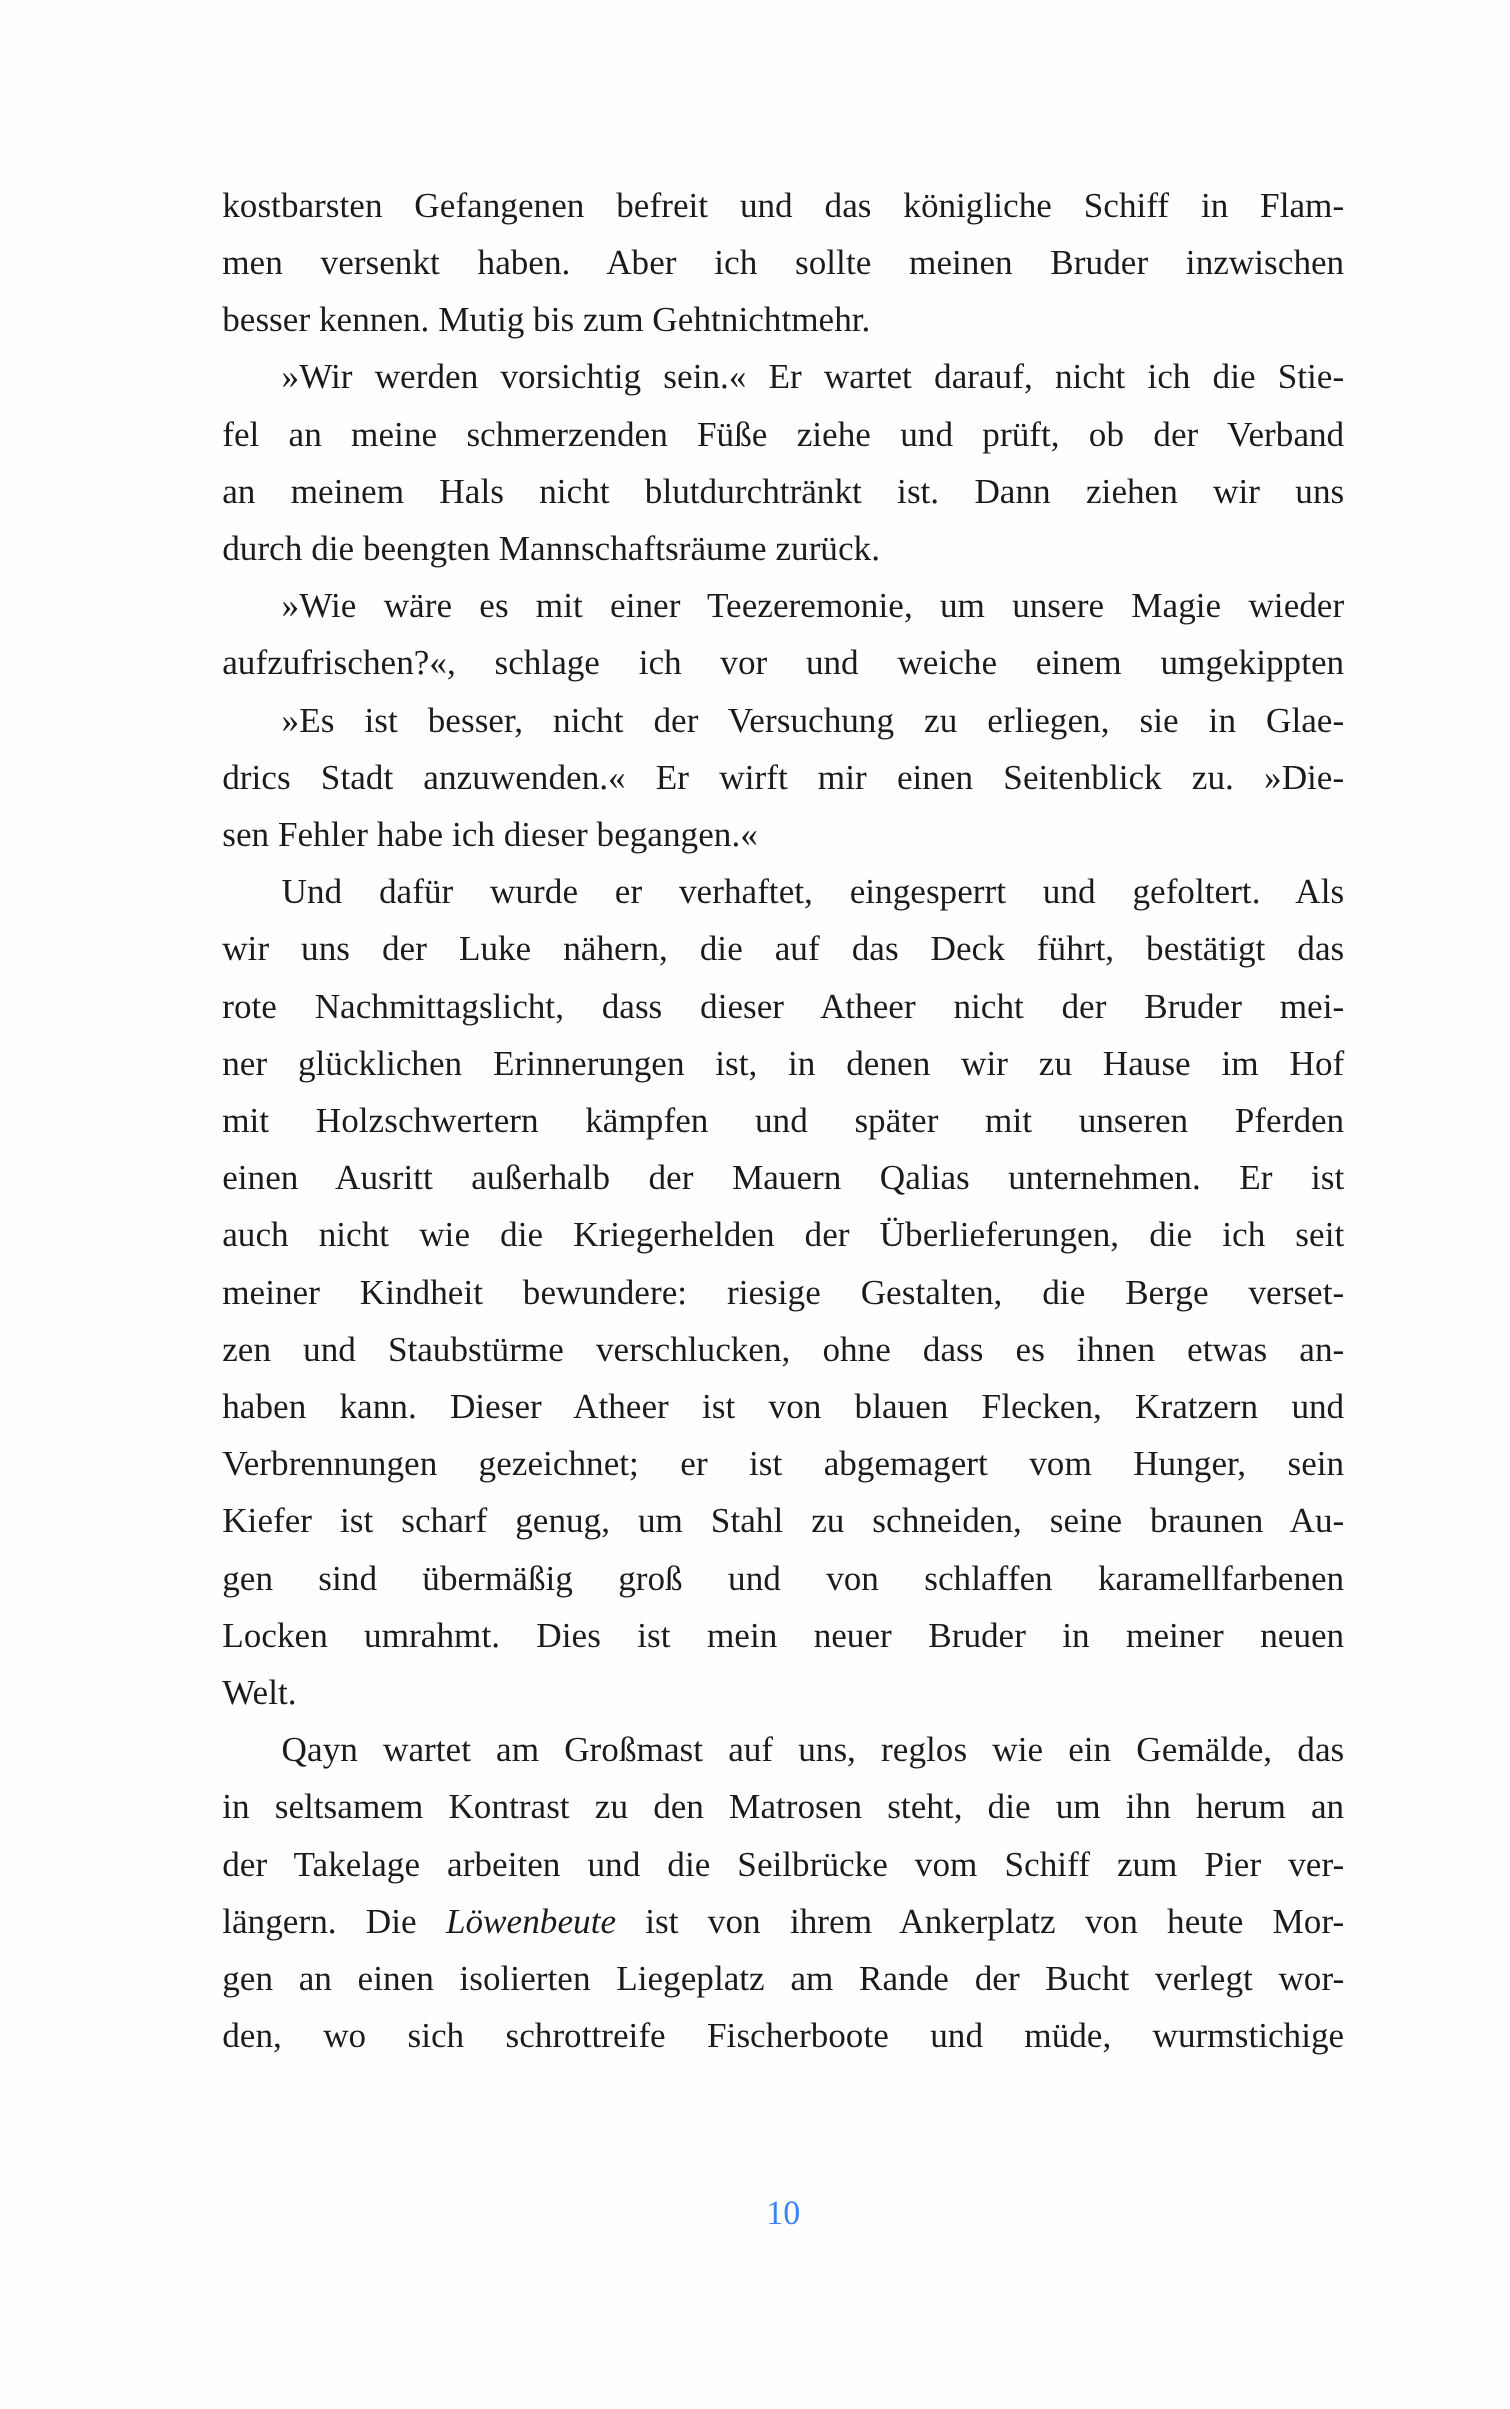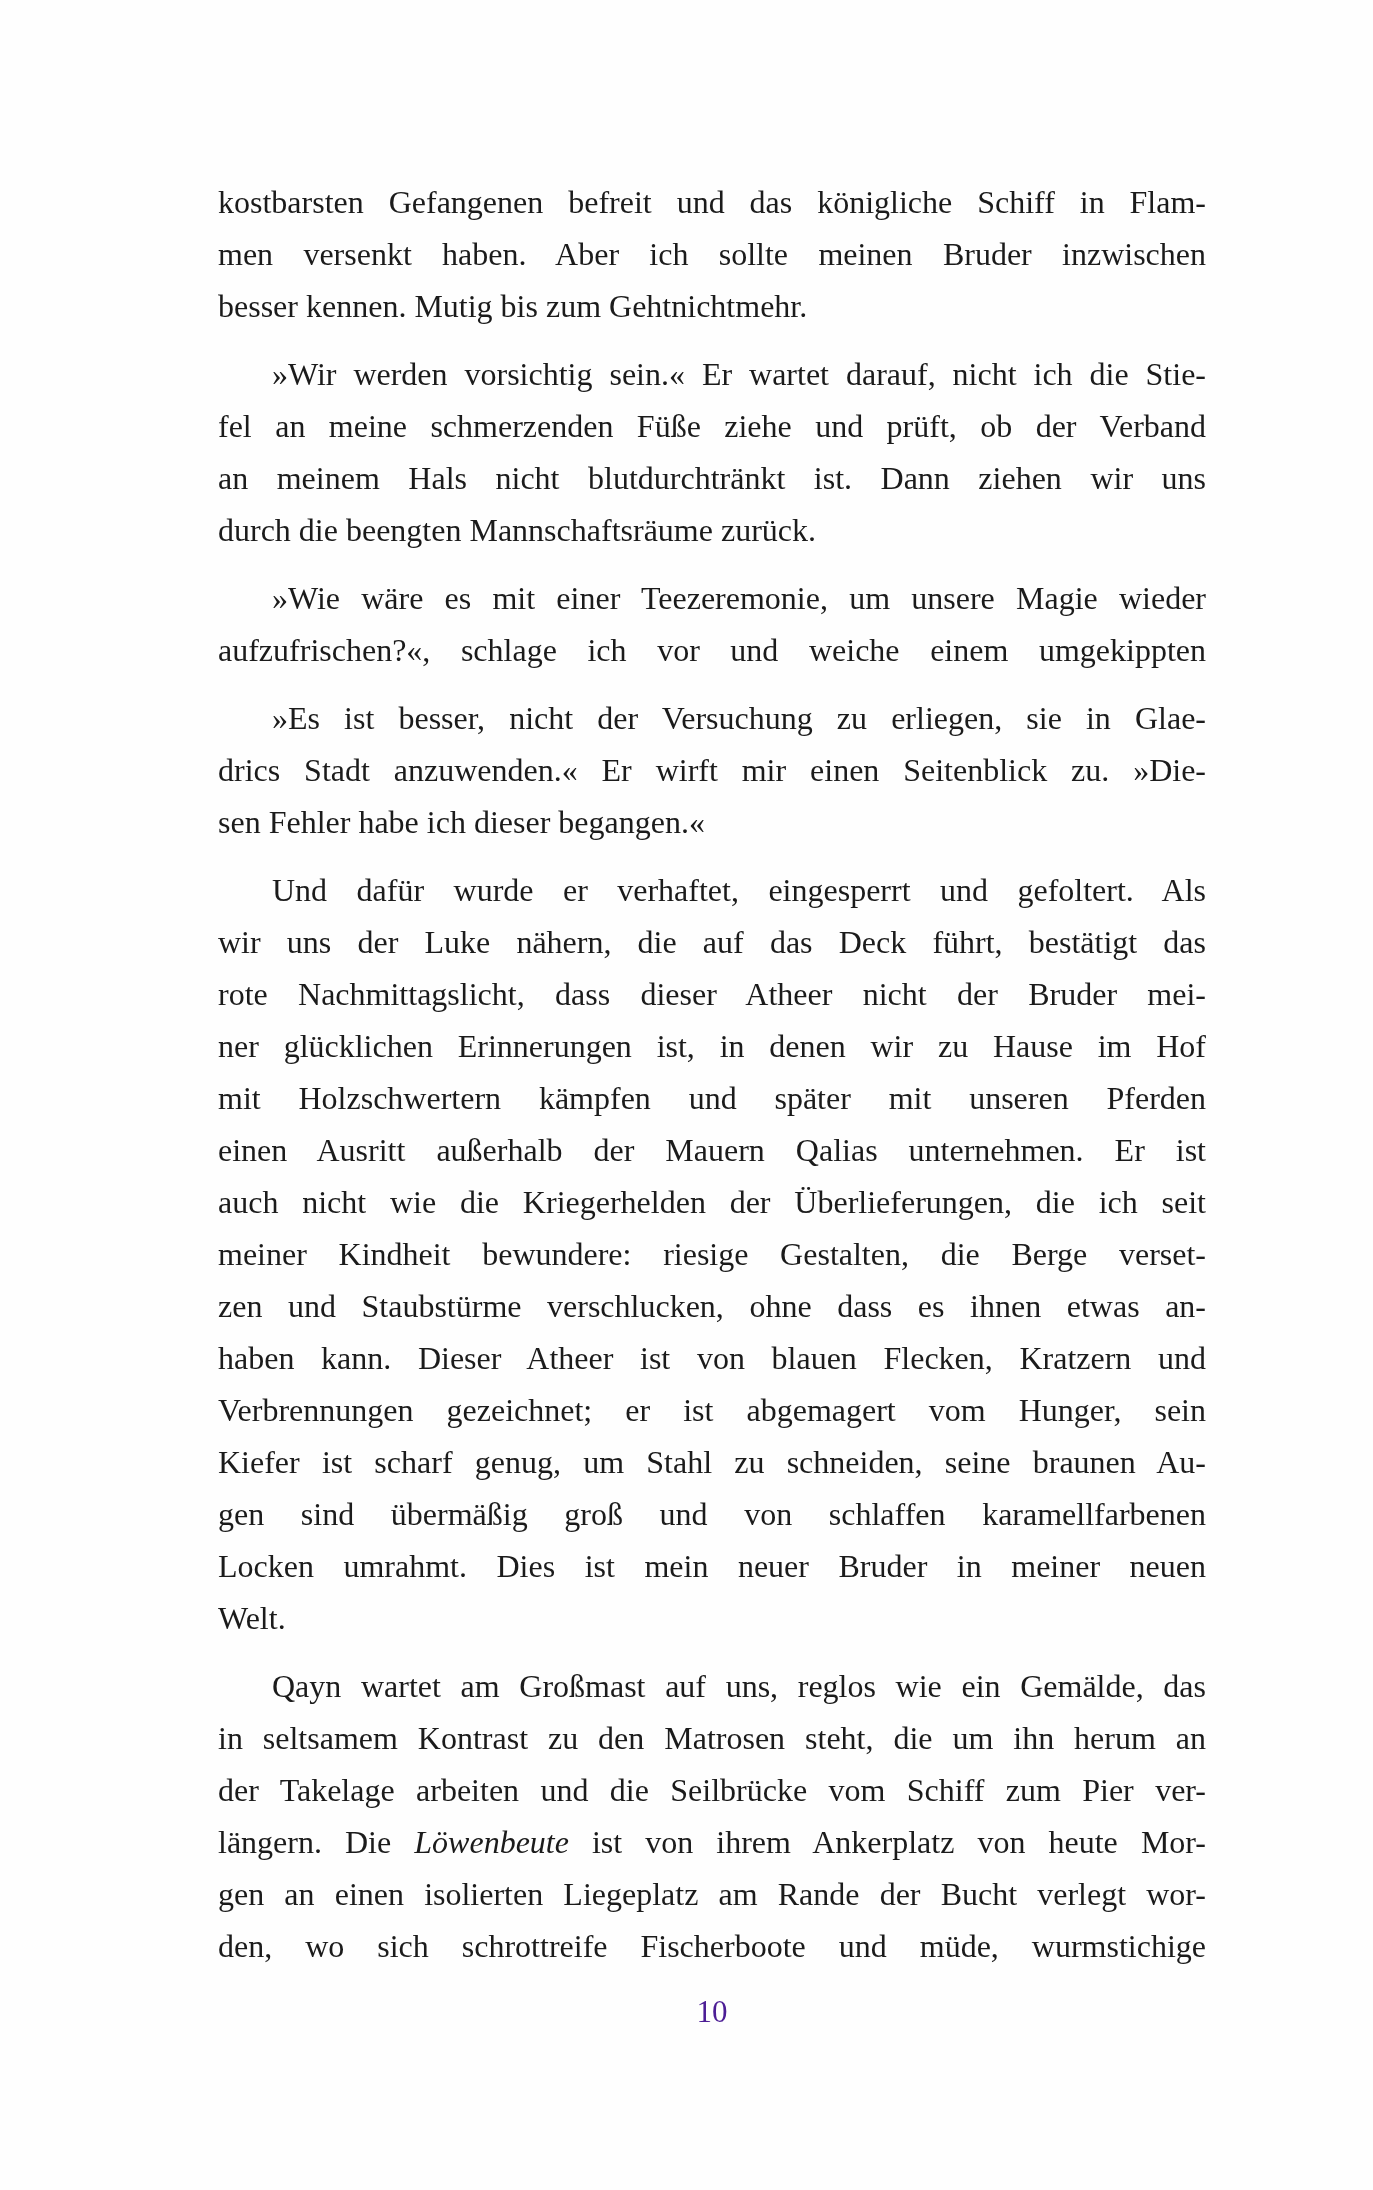--- a/index.html
+++ b/index.html
@@ -18,21 +18,21 @@
   }
   .text-block {
     position: absolute;
     left: 202px;
     top: 160px;
     width: 1020px;
     font-size: 32px;
     line-height: 52px;
   }
   .para {
-    margin: 16px;
+    margin: 0;
   }
   .line {
     text-align: justify;
     text-align-last: justify;
     text-justify: inter-word;
   }
   .line.no-stretch {
     text-align-last: left;
   }
   .line.indent {
@@ -42,21 +42,21 @@
     font-style: italic;
   }
   .pagenum {
     position: absolute;
     left: 202px;
     top: 1994px;
     width: 1020px;
     text-align: center;
     font-size: 31px;
     line-height: 36px;
-    color: #4c1d95;
+    color: #3b82f6;
   }
 </style>
 </head>
 <body>
 
 <div class="page">
   <div class="text-block" id="text-block">
       <div class="para">
         <div class="line">kostbarsten Gefangenen befreit und das königliche Schiff in Flam-</div>
         <div class="line">men versenkt haben. Aber ich sollte meinen Bruder inzwischen</div>

